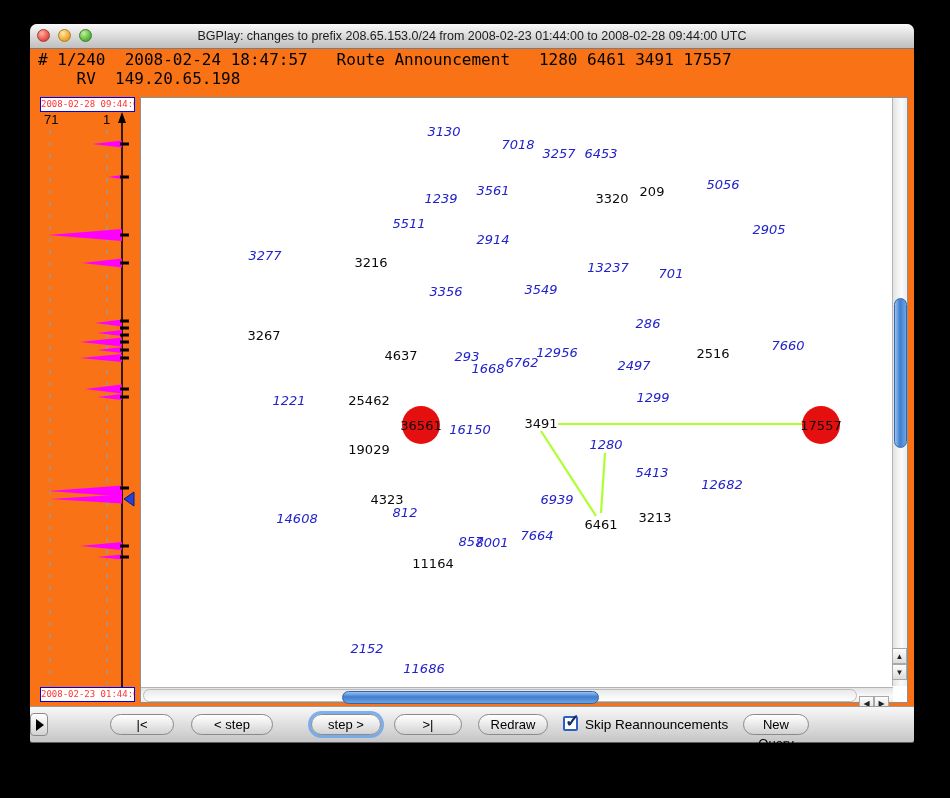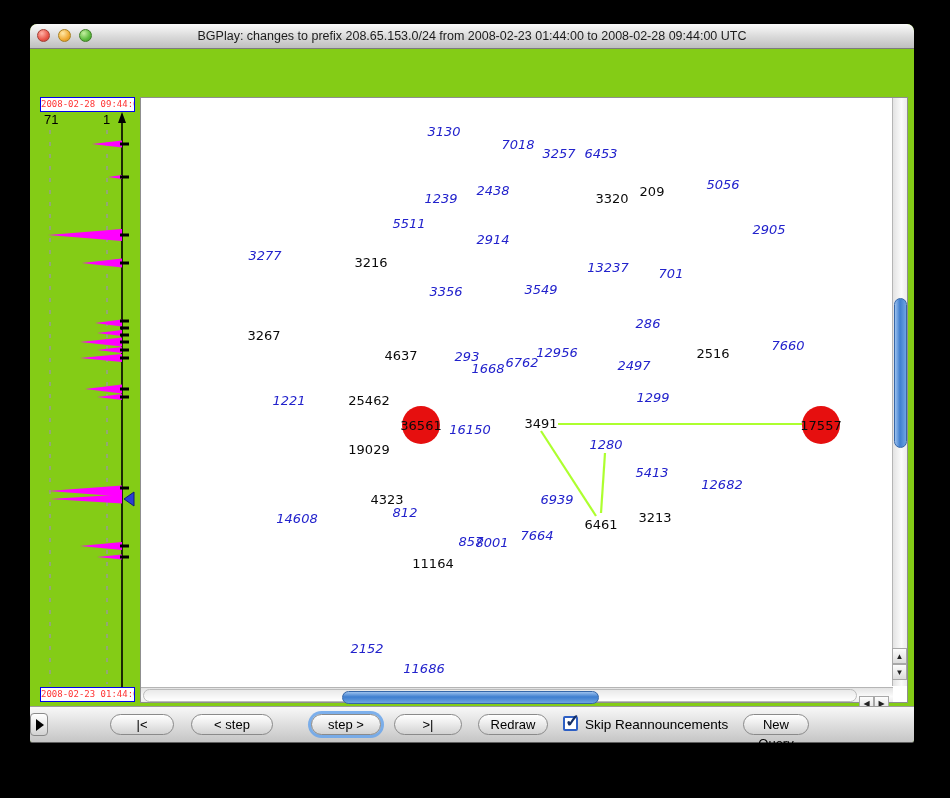--- a/index.html
+++ b/index.html
@@ -1,18 +1,18 @@
 <!DOCTYPE html>
 <html style="--node_blue: #2222cc; --origin_red: #e60f0f; --edge_green: #adff2f; --spike_magenta: #ff00ff; --date_red: #ff3333; --date_border: #0000ee; --marker_blue: #2a3fd4;"><head>
 <meta charset="utf-8">
 <style>
   html,body{margin:0;padding:0;}
   body{width:950px;height:798px;background:#000;position:relative;overflow:hidden;
        font-family:"Liberation Sans",sans-serif;}
-  .window{position:absolute;left:30px;top:24px;width:884px;height:718px;background:#84cc16;
+  .window{position:absolute;left:30px;top:24px;width:884px;height:718px;background:#f97316;
           border-radius:7px 7px 2px 2px;box-shadow:0 8px 24px rgba(0,0,0,.7);}
   
   .titlebar{position:absolute;left:0;top:0;right:0;height:24px;border-radius:7px 7px 0 0;
             background:linear-gradient(#fafafa,#d8d8d8 55%,#bfbfbf);
             border-bottom:1px solid #7c7c7c;display:flex;align-items:center;}
   .lights{position:absolute;left:7px;top:5px;display:flex;gap:8px;}
   .light{width:13px;height:13px;border-radius:50%;}
   .light.red{background:radial-gradient(circle at 35% 30%,#ffb3a7,#e9564a 60%,#c03c31);border:1px solid #a33d33;box-sizing:border-box;}
   .light.yellow{background:radial-gradient(circle at 35% 30%,#ffe9a8,#f0ab35 60%,#cd8a1e);border:1px solid #a8811f;box-sizing:border-box;}
   .light.green{background:radial-gradient(circle at 35% 30%,#c4f0a0,#5dbb3e 60%,#3f9427);border:1px solid #3f7d26;box-sizing:border-box;}
@@ -82,20 +82,22 @@
 
   <div class="titlebar">
     <div class="lights">
       <div class="light red"></div>
       <div class="light yellow"></div>
       <div class="light green"></div>
     </div>
     <div class="title-text">BGPlay: changes to prefix 208.65.153.0/24 from 2008-02-23 01:44:00 to 2008-02-28 09:44:00 UTC</div>
   </div>
 
+  <div class="event-header"><span># 1/240  2008-02-24 18:47:57   Route Announcement   1280 6461 3491 17557</span>
+<span>    RV  149.20.65.198</span></div>
 
   <div class="timeline-panel">
     <div class="datebox top">2008-02-28 09:44:00</div>
     <div class="scale-label left">71</div>
     <div class="scale-label right">1</div>
     <svg id="tl-svg">
         <line x1="10" y1="18" x2="10" y2="572" stroke="#9a9a9a" stroke-width="1.4" stroke-dasharray="4 8"></line>
         <line x1="67" y1="18" x2="67" y2="572" stroke="#9a9a9a" stroke-width="1.4" stroke-dasharray="4 8"></line>
         <line x1="82" y1="8" x2="82" y2="575" stroke="#000" stroke-width="1.6"></line>
         <polygon points="82,0 78,11 86,11" fill="#000"></polygon>
@@ -139,21 +141,21 @@
         <line x1="417" y1="326" x2="661" y2="326" stroke="#adff2f" stroke-width="2.2"></line>
         <line x1="400" y1="333" x2="455" y2="418" stroke="#adff2f" stroke-width="2.2"></line>
         <line x1="464" y1="355" x2="460" y2="415" stroke="#adff2f" stroke-width="2.2"></line>
       </svg>
     <div id="nodes-layer">
         <div class="node-label blue" style="left: 303px; top: 33px;">3130</div>
         <div class="node-label blue" style="left: 377px; top: 46px;">7018</div>
         <div class="node-label blue" style="left: 418px; top: 55px;">3257</div>
         <div class="node-label blue" style="left: 460px; top: 55px;">6453</div>
         <div class="node-label blue" style="left: 582px; top: 86px;">5056</div>
-        <div class="node-label blue" style="left: 352px; top: 92px;">2438</div>
+        <div class="node-label blue" style="left: 352px; top: 92px;">3561</div>
         <div class="node-label blue" style="left: 300px; top: 100px;">1239</div>
         <div class="node-label black" style="left: 471px; top: 100px;">3320</div>
         <div class="node-label black" style="left: 511px; top: 93px;">209</div>
         <div class="node-label blue" style="left: 268px; top: 125px;">5511</div>
         <div class="node-label blue" style="left: 352px; top: 141px;">2914</div>
         <div class="node-label blue" style="left: 628px; top: 131px;">2905</div>
         <div class="node-label blue" style="left: 124px; top: 157px;">3277</div>
         <div class="node-label black" style="left: 230px; top: 164px;">3216</div>
         <div class="node-label blue" style="left: 467px; top: 169px;">13237</div>
         <div class="node-label blue" style="left: 530px; top: 175px;">701</div>

